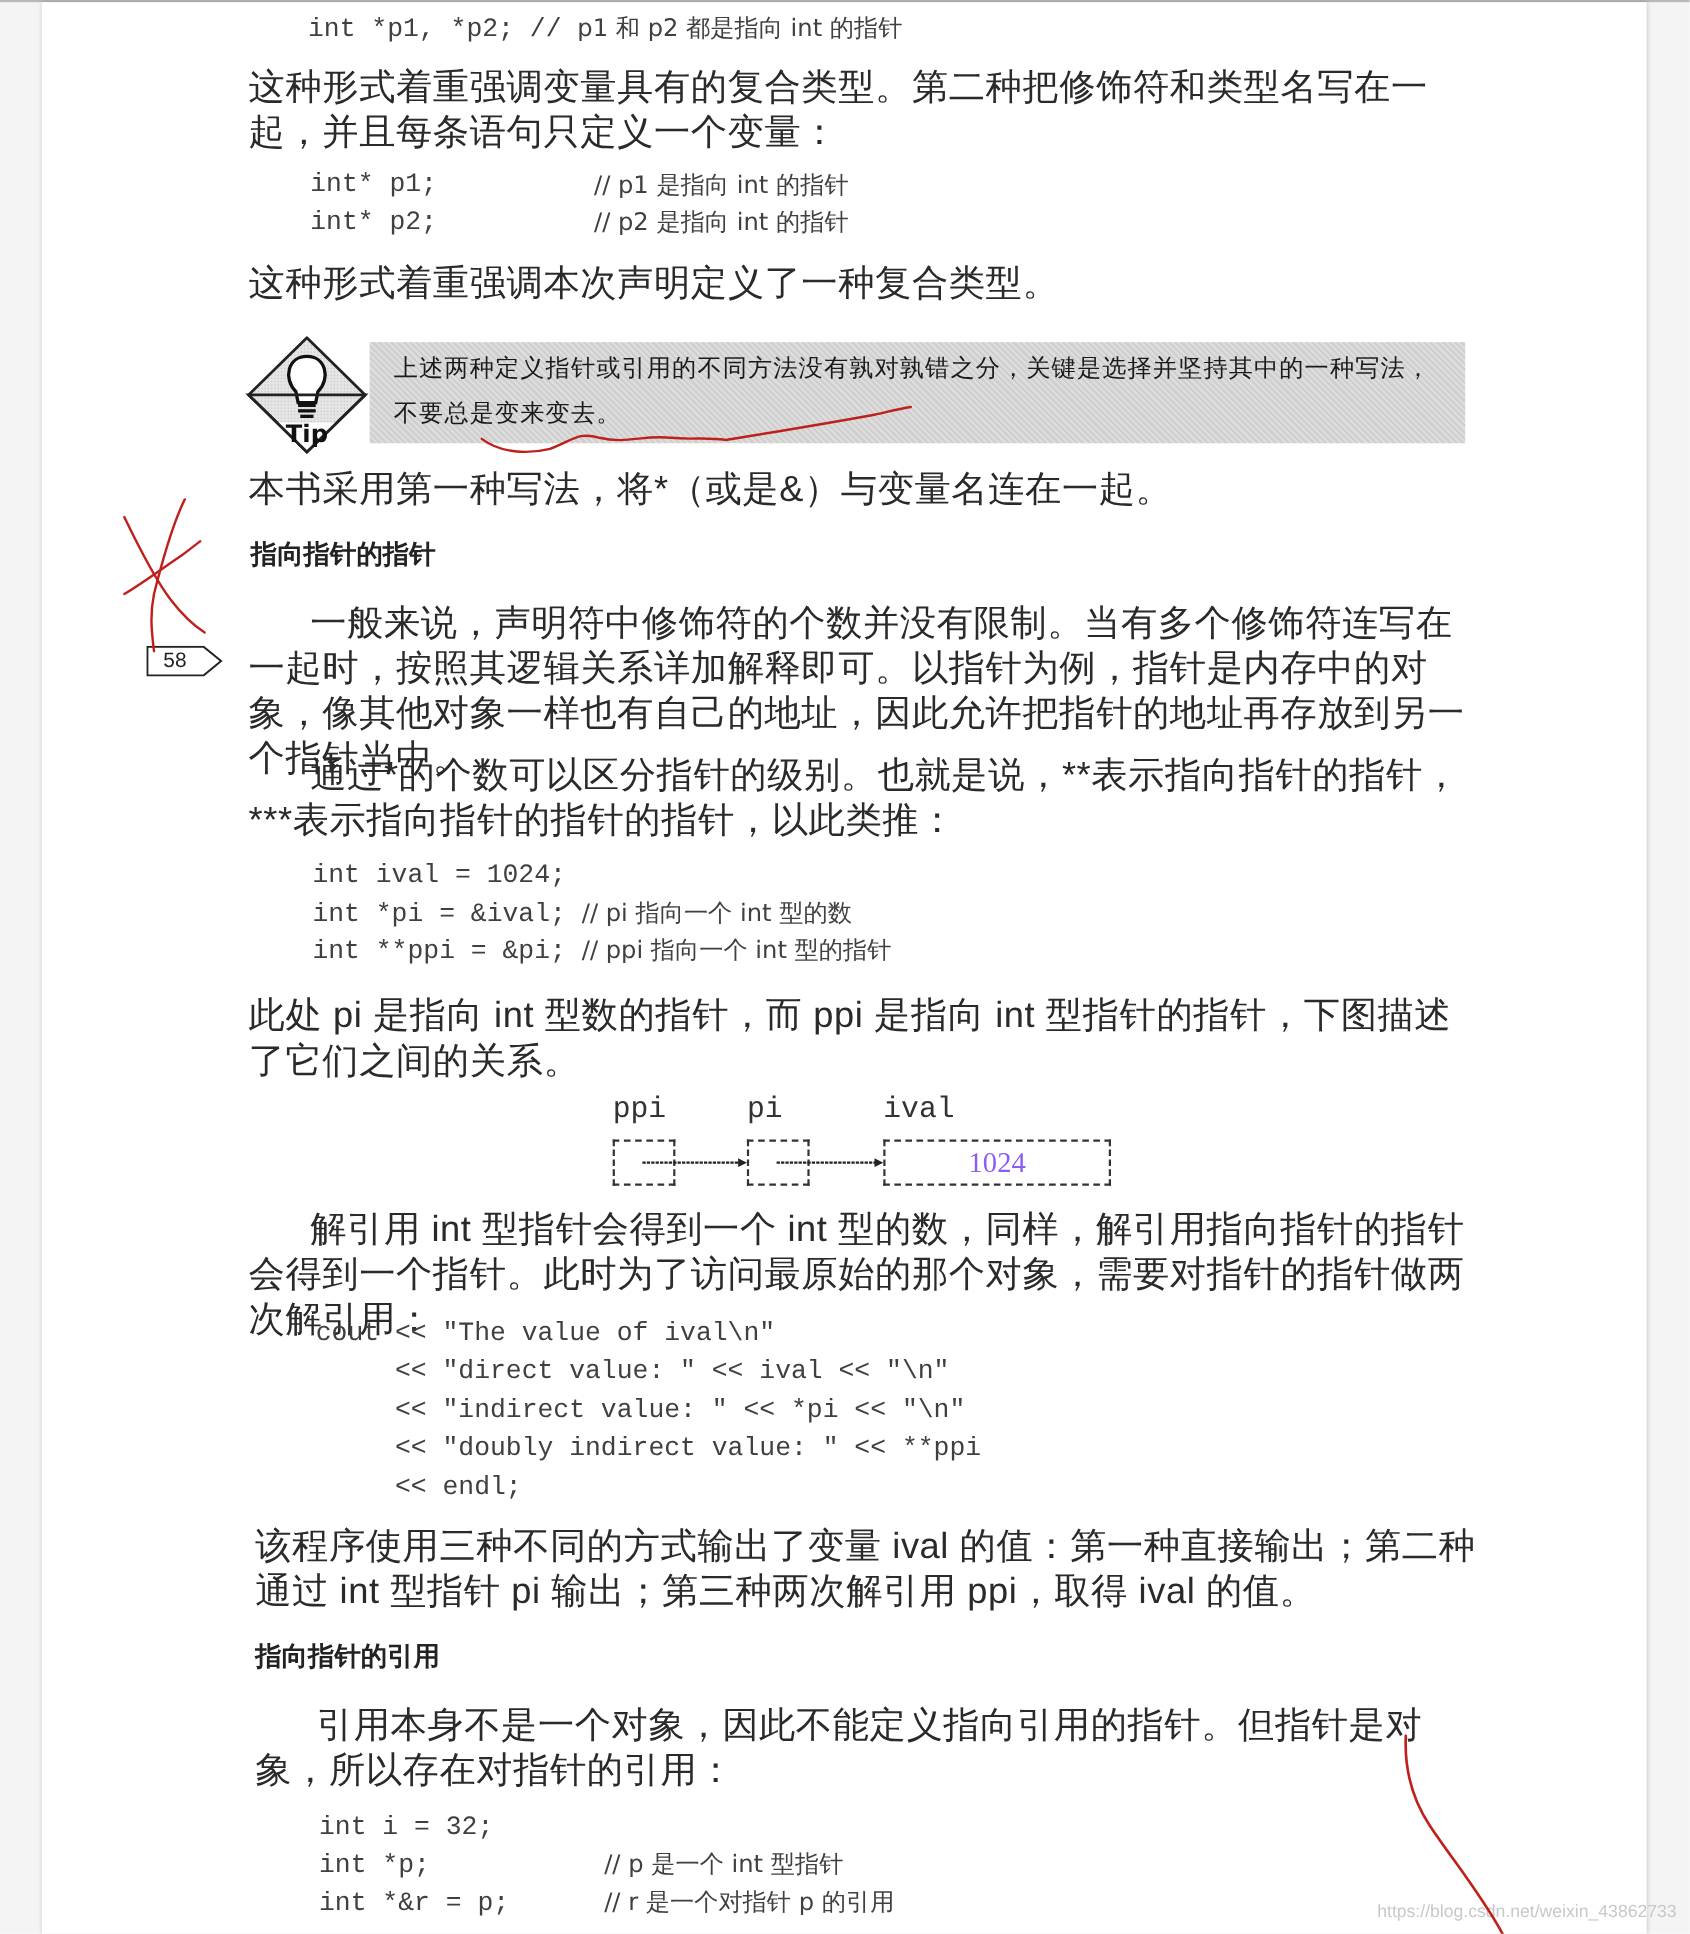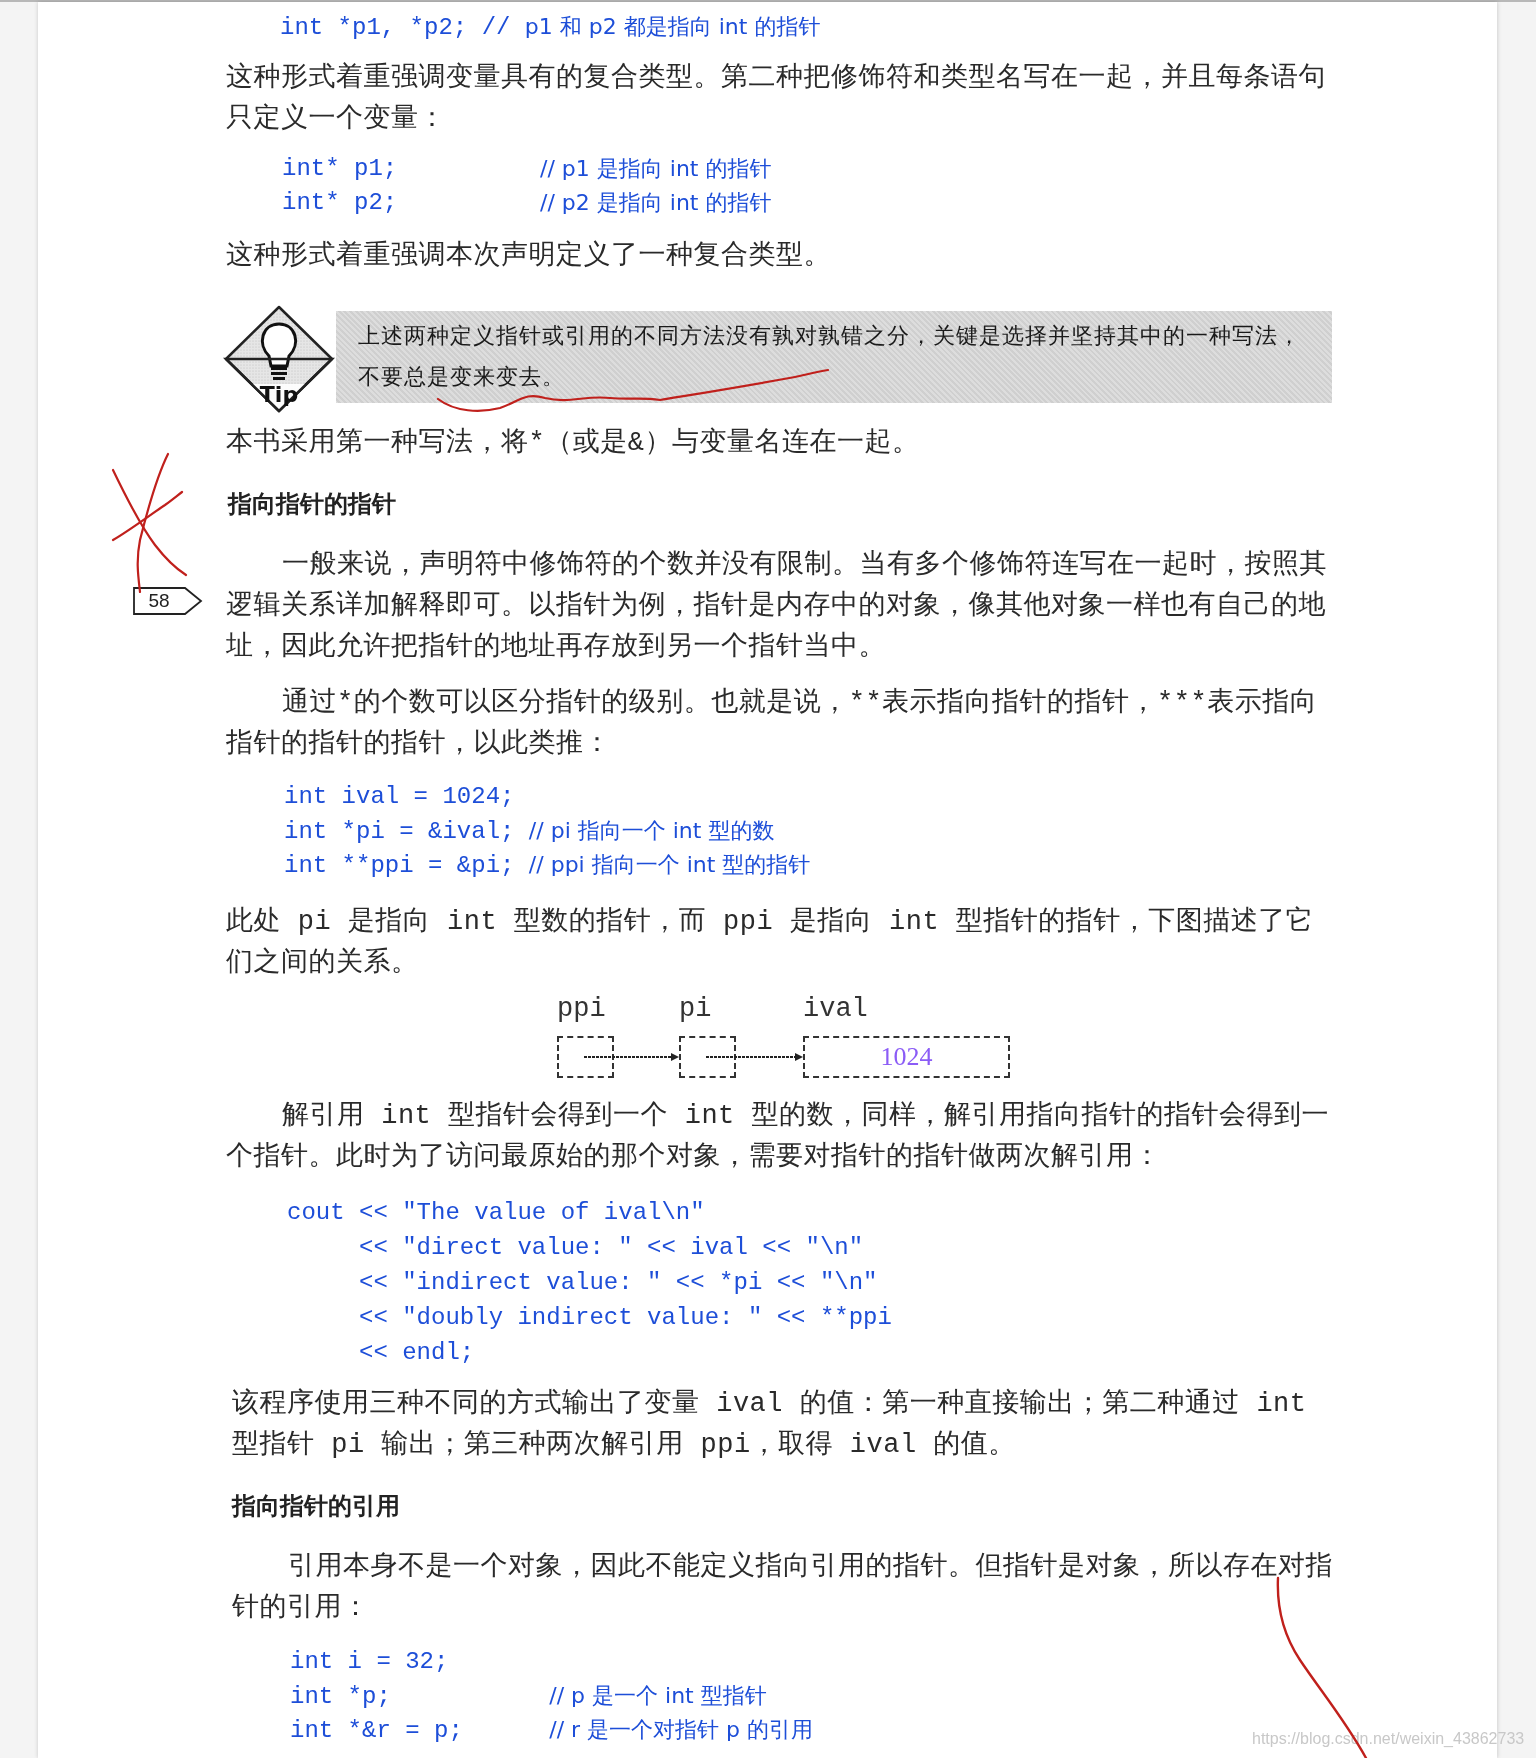--- a/index.html
+++ b/index.html
@@ -11,29 +11,29 @@
     position: relative;
   }
   .topline { position: absolute; left: 0; top: 0; width: 1536px; height: 2px; background: #b8b8b8; }
   .page {
     position: absolute; left: 38px; top: 2px; width: 1459px; height: 1756px;
     background: #ffffff;
     box-shadow: 1px 0 4px rgba(0,0,0,0.12), -1px 0 4px rgba(0,0,0,0.08);
   }
   .para {
     position: absolute; left: 226px; width: 1110px;
-    font-size: 27px; line-height: 41px; letter-spacing: 0.5px;
+    font-size: 33px; line-height: 41px; letter-spacing: 0.5px;
     color: #2a2a2a;
-    font-family: Liberation Mono, monospace;
+    font-family: Liberation Sans, sans-serif;
     font-weight: 300;
   }
   .indent { text-indent: 56px; }
   .code {
     position: absolute; font-family: "Liberation Mono", "DejaVu Sans Mono", monospace;
-    font-size: 24px; line-height: 34px; color: #1d4ed8; white-space: pre;
+    font-size: 24px; line-height: 34px; color: #404040; white-space: pre;
   }
   .code .cmt { font-family: "DejaVu Sans", sans-serif; font-size: 22px; }
   .heading {
     position: absolute; left: 228px;
     font-family: "DejaVu Sans", "Liberation Sans", sans-serif;
     font-weight: bold; font-size: 24px; color: #222;
   }
   .tipbox {
     position: absolute; left: 336px; top: 311px; width: 996px; height: 92px;
     background: #d6d6d6;

